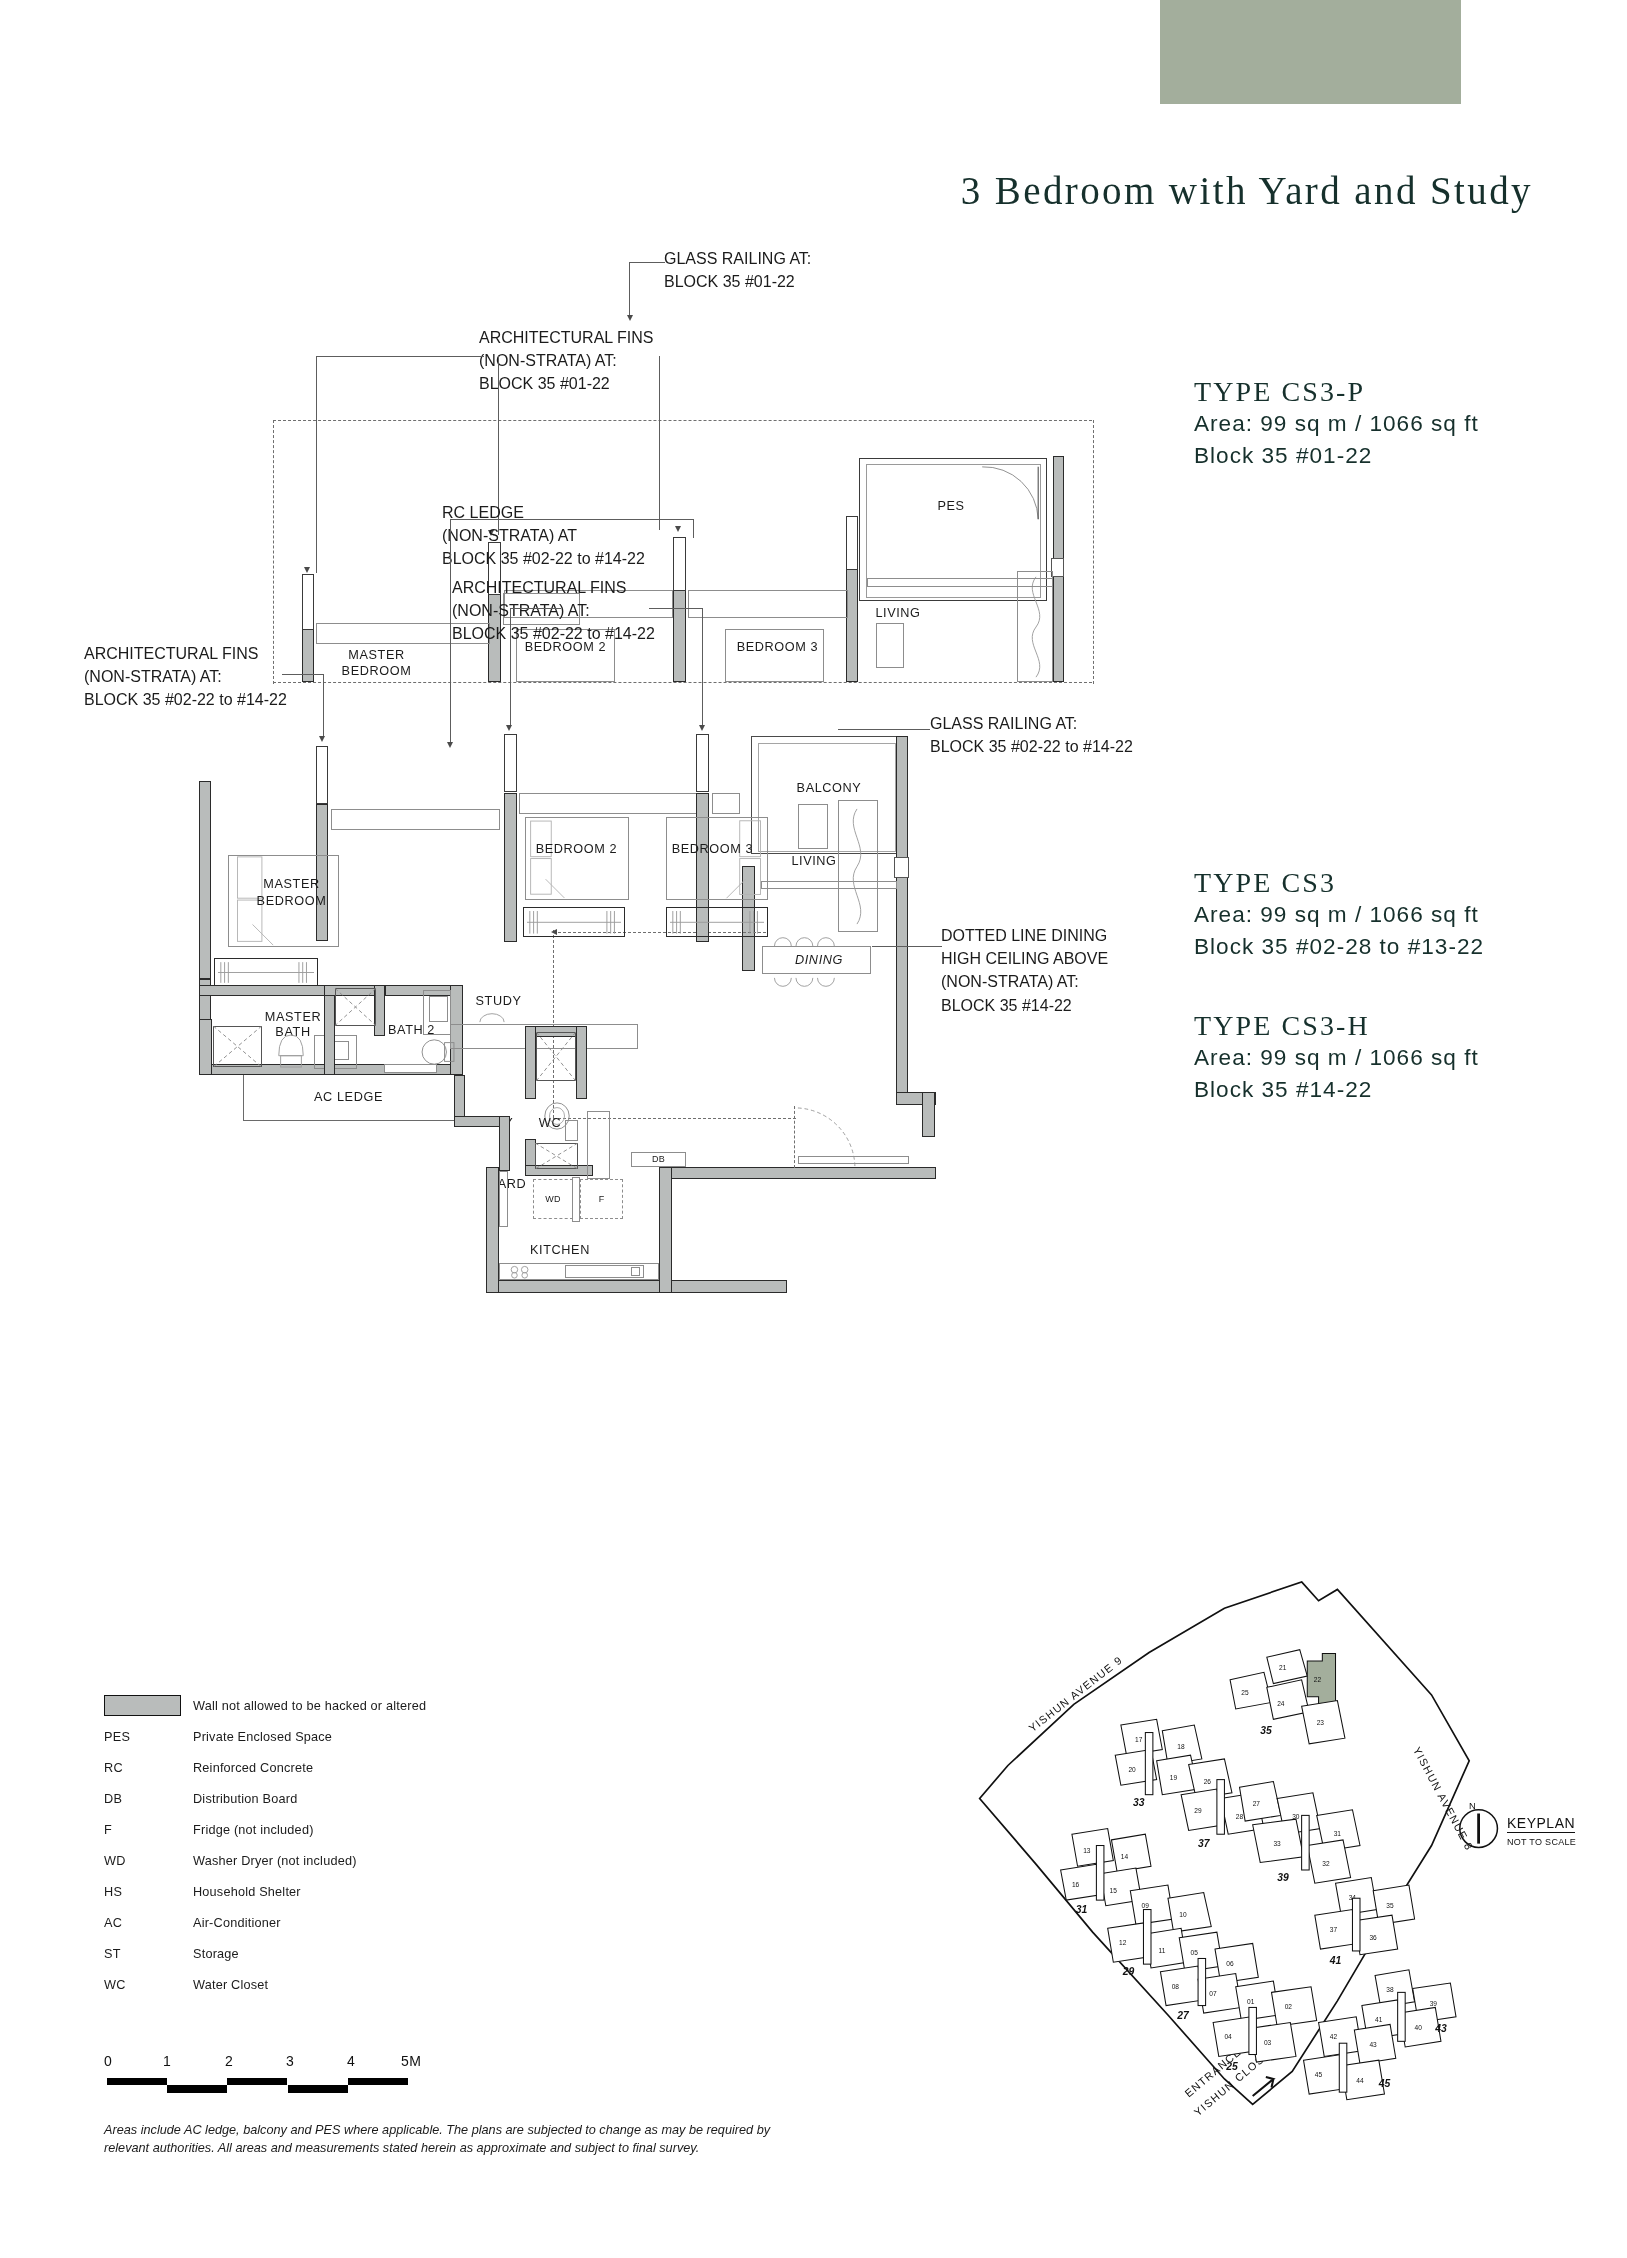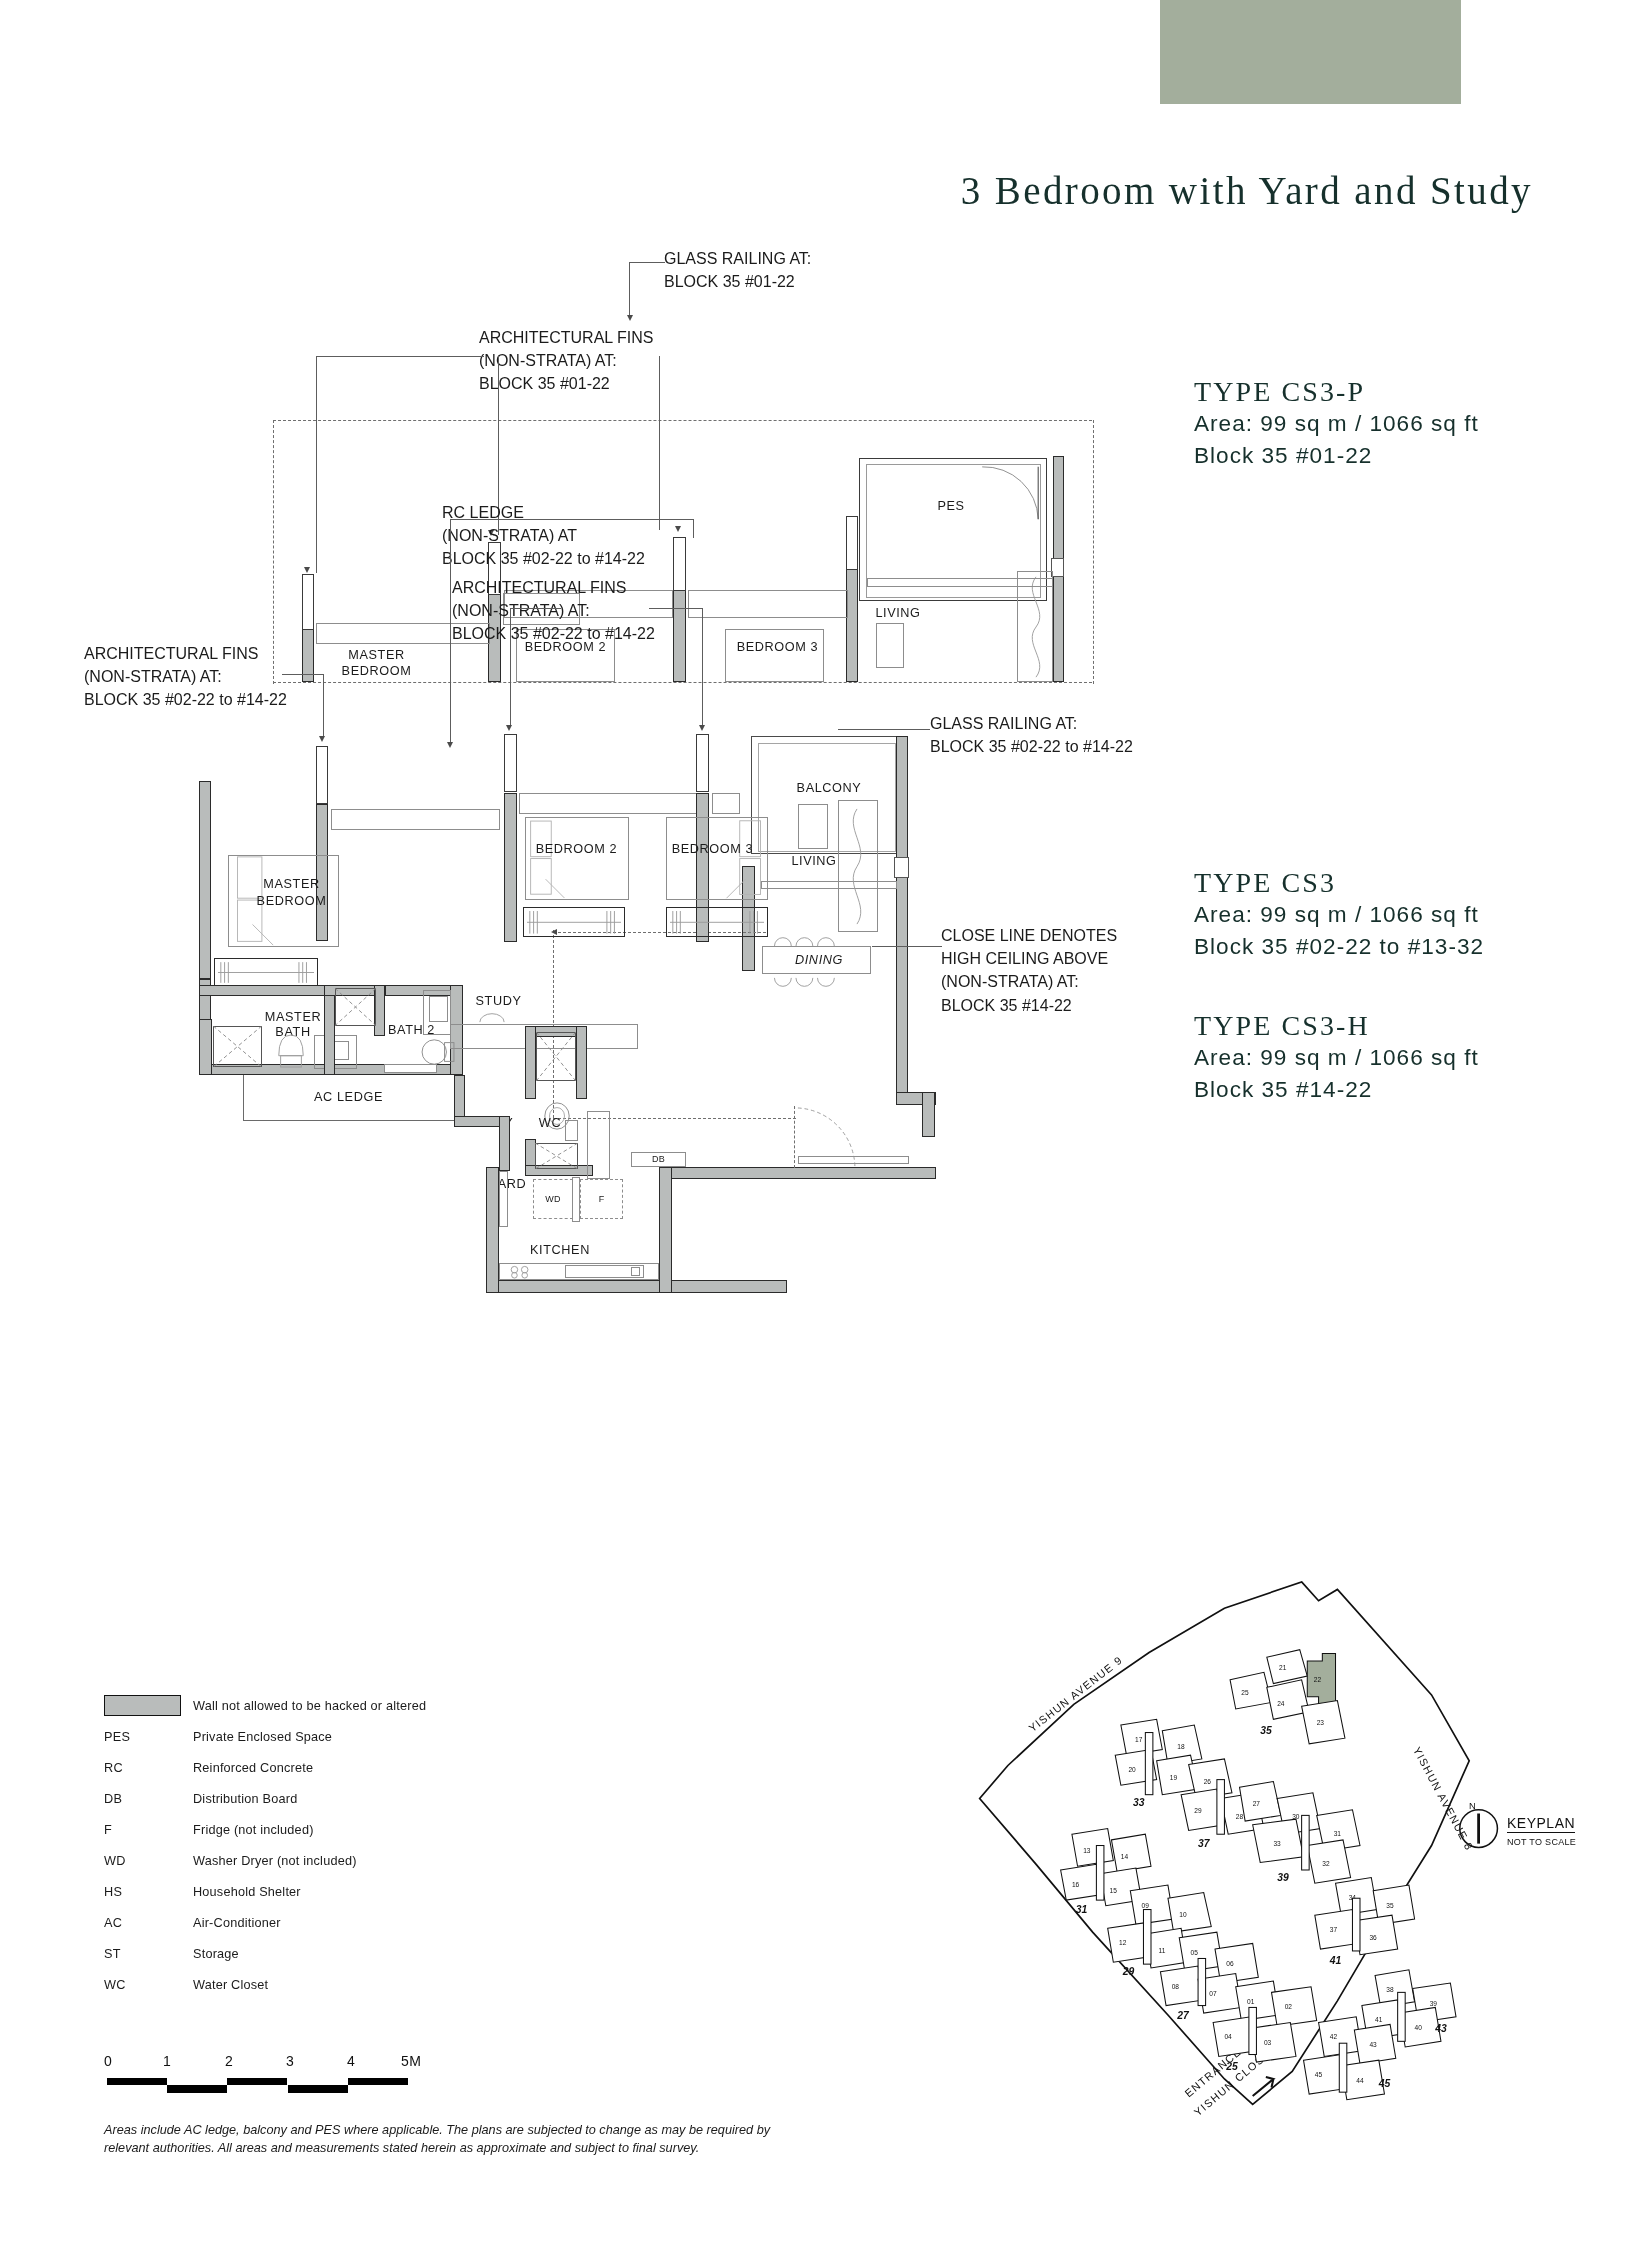--- a/index.html
+++ b/index.html
@@ -136,21 +136,21 @@
 
 <div class="type-block" id="type-cs3p">
   <div class="type-name">TYPE CS3-P</div>
   <div class="type-line">Area: 99 sq m / 1066 sq ft</div>
   <div class="type-line">Block 35 #01-22</div>
 </div>
 
 <div class="type-block" id="type-cs3">
   <div class="type-name">TYPE CS3</div>
   <div class="type-line">Area: 99 sq m / 1066 sq ft</div>
-  <div class="type-line">Block 35 #02-22 to #13-32</div>
+  <div class="type-line">Block 35 #02-28 to #13-22</div>
 </div>
 
 <div class="type-block" id="type-cs3h">
   <div class="type-name">TYPE CS3-H</div>
   <div class="type-line">Area: 99 sq m / 1066 sq ft</div>
   <div class="type-line">Block 35 #14-22</div>
 </div>
 
 <div class="plan" id="plan-top" style="left:264px; top:405px; width:847px; height:292px;">
 
@@ -479,21 +479,21 @@
   <div class="arrowdn" style="left:131px; top:-17px;"></div>
 
   <div class="note" style="left:742px; top:-41px;">
     <div>GLASS RAILING AT:</div>
     <div>BLOCK 35 #02-22 to #14-22</div>
   </div>
   <div class="lead" style="left:650px; top:-24.5px; width:92px; height:0.9px;"></div>
   <div class="lead" style="left:650px; top:-24.5px; width:0.9px; height:0.9px;"></div>
 
   <div class="note" style="left:753px; top:171px;">
-    <div>CLOSE LINE DENOTES</div>
+    <div>DOTTED LINE DINING</div>
     <div>HIGH CEILING ABOVE</div>
     <div>(NON-STRATA) AT:</div>
     <div>BLOCK 35 #14-22</div>
   </div>
   <div class="lead" style="left:684px; top:193px; width:70px; height:0.9px;"></div>
 </div>
 
 <div id="legend">
   <div class="legend-row">
     <div class="legend-key">

